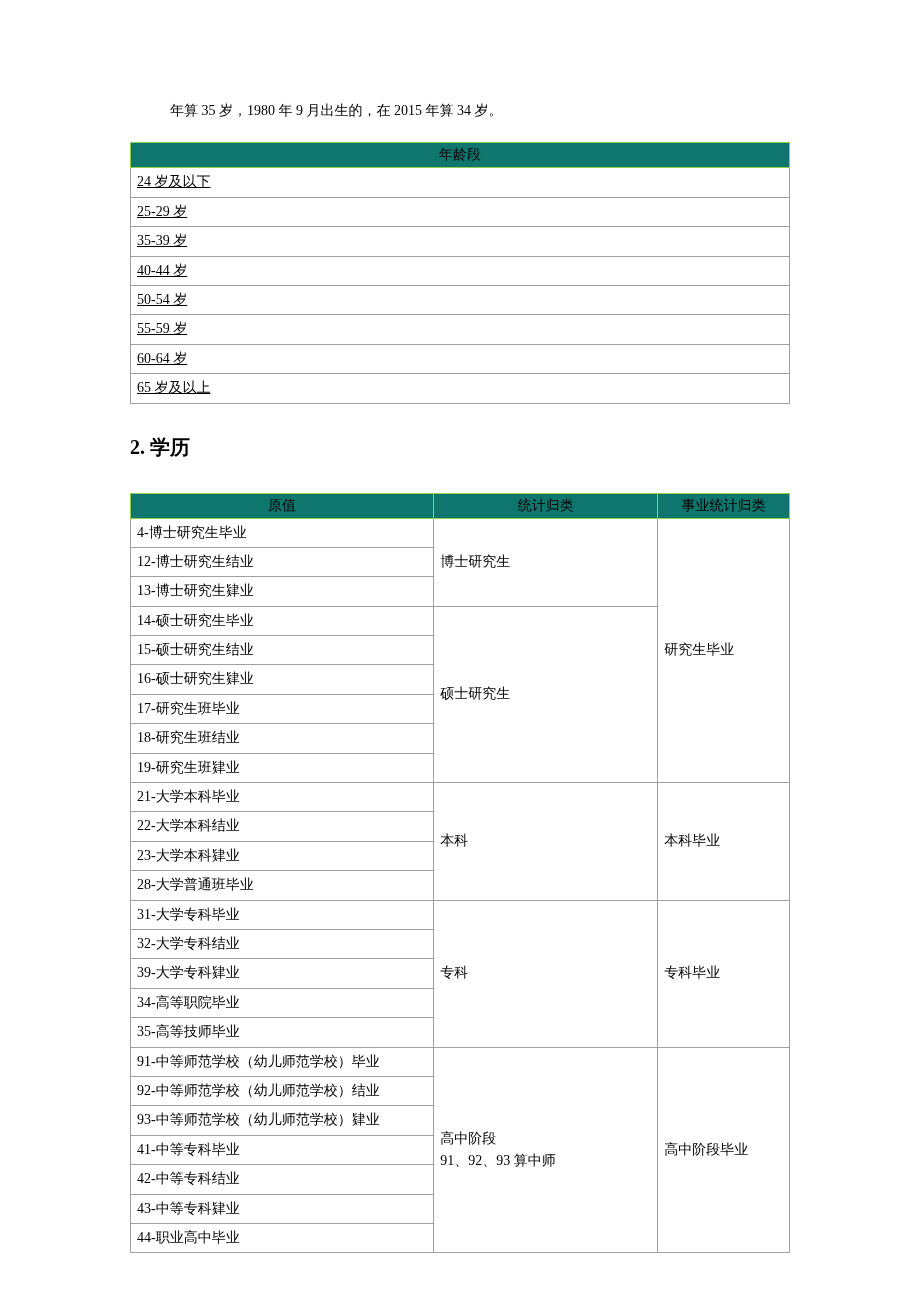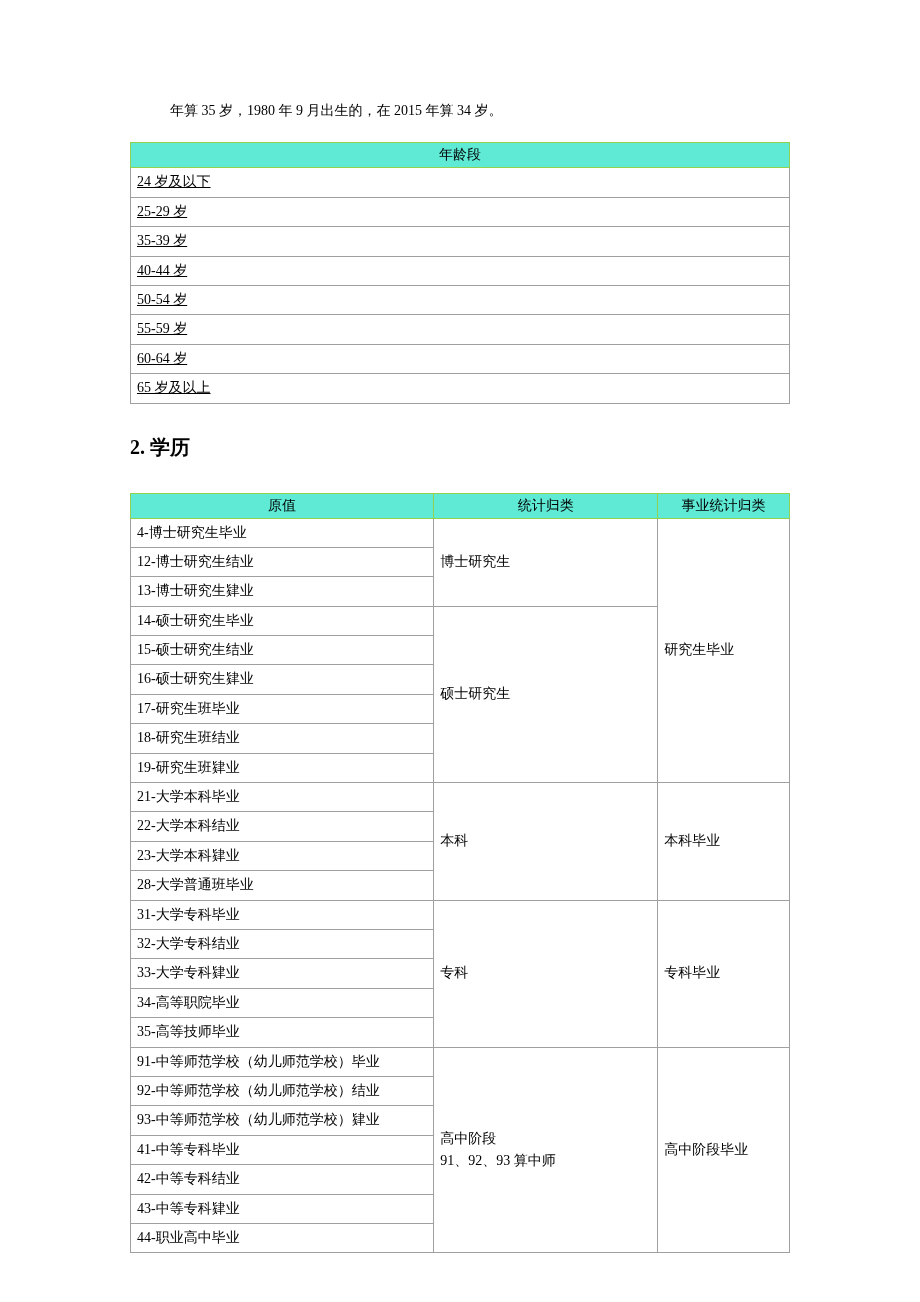--- a/index.html
+++ b/index.html
@@ -20,21 +20,21 @@
       margin-bottom: 20px;
       margin-left: 40px;
       line-height: 1.6;
     }
     table {
       border-collapse: collapse;
       width: 100%;
       margin-bottom: 30px;
     }
     th {
-      background-color: #5eead4;
+      background-color: #0f766e;
       border: 1px solid #92d050;
       padding: 3px 6px;
       font-weight: normal;
       text-align: center;
       font-size: 14px;
     }
     td {
       border: 1px solid #a0a0a0;
       padding: 3px 6px;
       font-size: 14px;
@@ -165,21 +165,21 @@
       </tr>
       <tr>
         <td class="col1">31-大学专科毕业</td>
         <td class="merged" rowspan="5">专科</td>
         <td class="merged" rowspan="5">专科毕业</td>
       </tr>
       <tr>
         <td class="col1">32-大学专科结业</td>
       </tr>
       <tr>
-        <td class="col1">33-大学专科肄业</td>
+        <td class="col1">39-大学专科肄业</td>
       </tr>
       <tr>
         <td class="col1">34-高等职院毕业</td>
       </tr>
       <tr>
         <td class="col1 group-end">35-高等技师毕业</td>
       </tr>
       <tr>
         <td class="col1">91-中等师范学校（幼儿师范学校）毕业</td>
         <td class="merged" rowspan="7">高中阶段<br>91、92、93 算中师</td>

